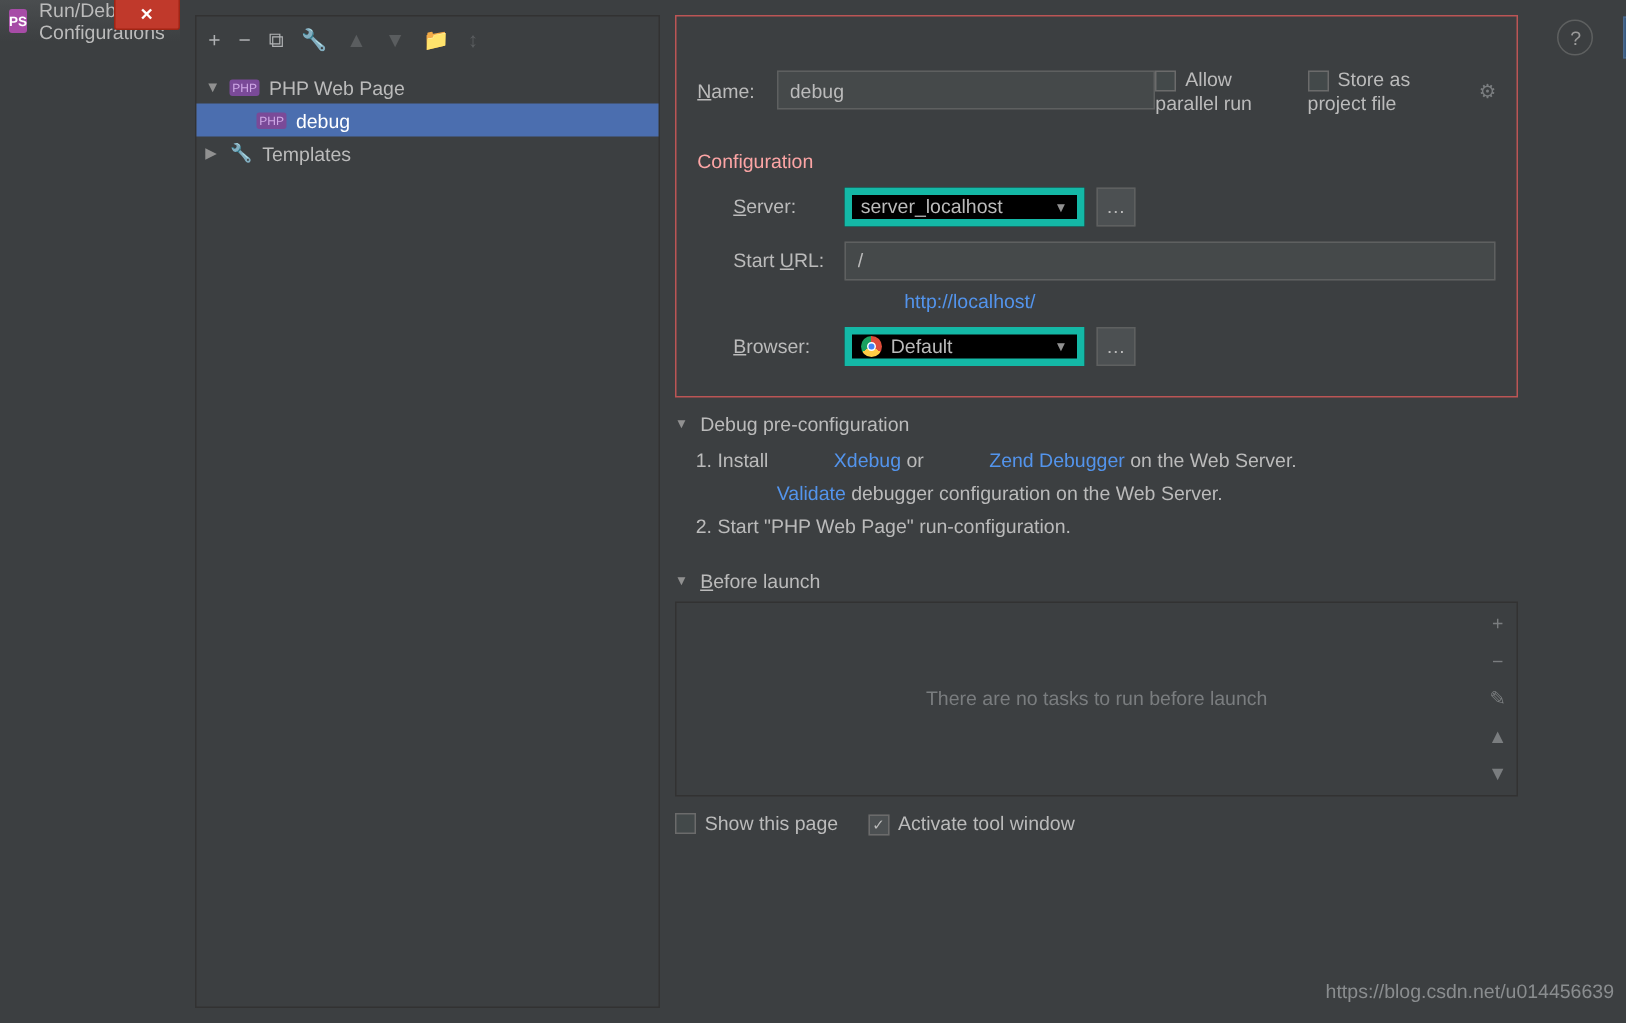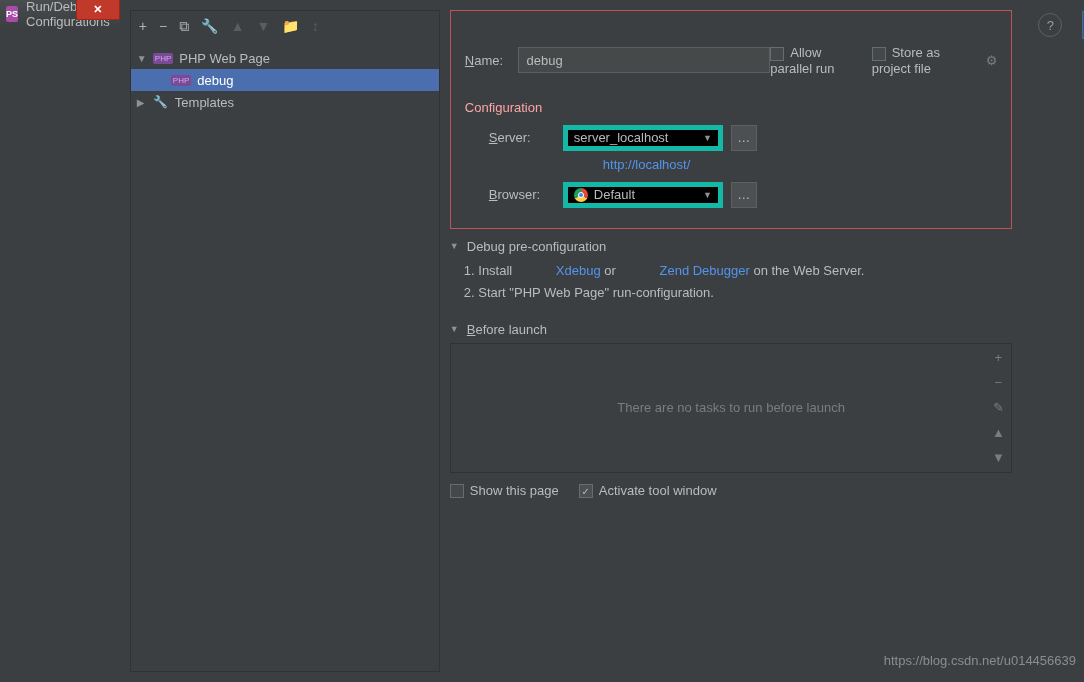--- a/index.html
+++ b/index.html
@@ -110,20 +110,24 @@
 
         <div class="form-row">
           <span class="form-label"><u>S</u>erver:</span>
           <div class="combo">
             <span>server_localhost</span>
             <span class="caret">▼</span>
           </div>
           <div class="ellipsis-btn">…</div>
         </div>
 
+        <div class="form-row">
+          <span class="form-label">Start <u>U</u>RL:</span>
+          <input class="input url-input" value="/" style="">
+        </div>
         <div class="form-row" style="padding-left:98px; margin-top:-4px">
           <span class="link">http://localhost/</span>
         </div>
 
         <div class="form-row">
           <span class="form-label"><u>B</u>rowser:</span>
           <div class="combo">
             <span style="display:flex;align-items:center">
                 <span class="chrome-icon"></span>
                 <span>Default</span>
@@ -134,20 +138,23 @@
         </div>
       </div>
 
       <div class="collapsible">
         <span class="caret">▼</span>
         <span>Debug pre-configuration</span>
       </div>
       <div class="steps">
         <div>
           <span>1. Install </span><span class="link">Xdebug</span><span> or </span><span class="link">Zend Debugger</span><span> on the Web Server.</span>
+        </div>
+        <div style="padding-left:14px">
+          <span class="link">Validate</span><span> debugger configuration on the Web Server.</span>
         </div>
         <div>2. Start "PHP Web Page" run-configuration.</div>
       </div>
 
       <div class="collapsible" style="margin-top:18px">
         <span class="caret">▼</span>
         <span><u>B</u>efore launch</span>
       </div>
       <div class="before-box">
         <span>There are no tasks to run before launch</span>

